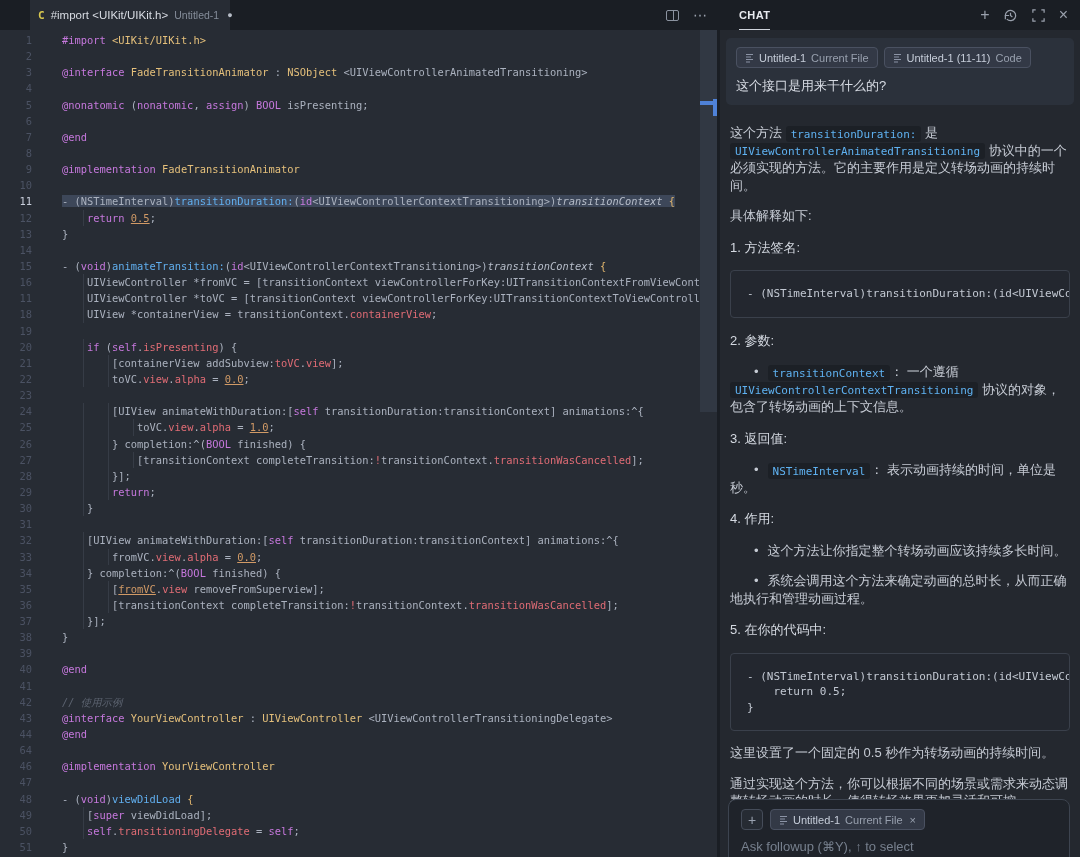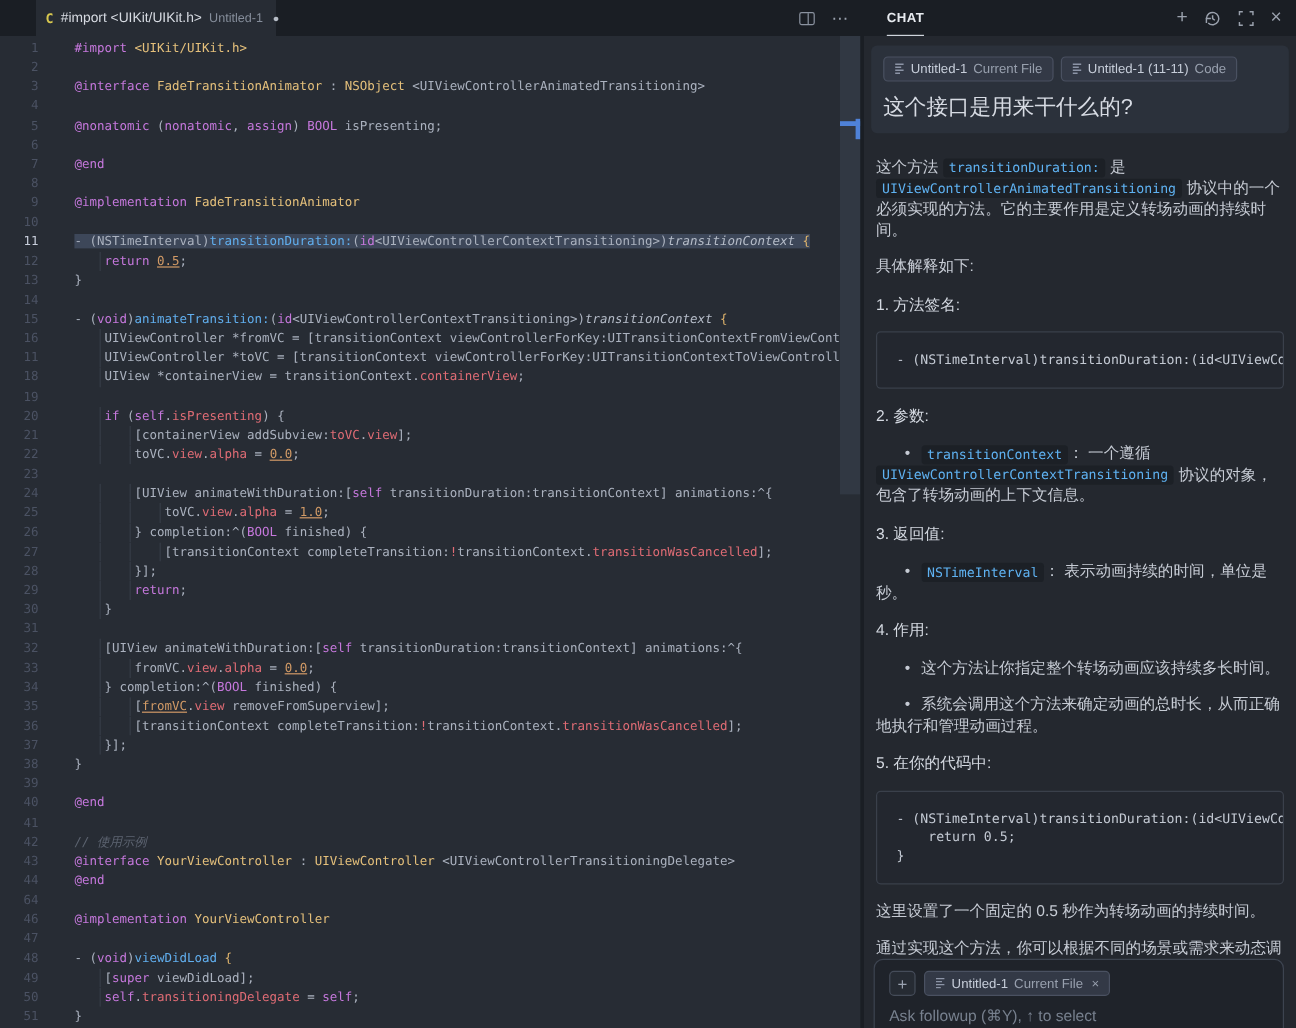--- a/index.html
+++ b/index.html
@@ -57,21 +57,21 @@
 
   
   .chat { position:absolute; left:720px; top:30px; width:360px; height:827px; background:#24282f; overflow:hidden; }
   .user-card { margin:8px 6px 0 6px; background:#2b313b; border-radius:5px; padding:9px 10px 10px 10px; }
   .chips { display:flex; gap:6px; flex-wrap:wrap; }
   .chip { display:inline-flex; align-items:center; gap:5px; height:21px; padding:0 8px;
           background:#333946; border:1px solid #4a5161; border-radius:4px; cursor:pointer; }
   .chip .cname { font-size:11px; color:#c6cdd9; white-space:nowrap; }
   .chip .csuffix { font-size:11px; color:#98a0ae; white-space:nowrap; }
   .chip .cx { font-size:11px; color:#98a0ae; margin-left:2px; cursor:pointer; }
-  .question { margin-top:9px; font-size:18px; color:#d7dbe3; }
+  .question { margin-top:9px; font-size:13px; color:#d7dbe3; }
 
   .answer { padding:6px 10px 0 10px; color:#c6cbd4; font-size:13px; }
   .msg-p { margin:13px 0; line-height:17.5px; color:#c6cbd4; }
   .msg-h { margin:14px 0; line-height:17.5px; color:#d4d9e1; }
   .msg-li { margin:13px 0; line-height:17.5px; text-indent:24px; color:#c6cbd4; }
   .bullet { color:#c6cbd4; margin-right:9px; }
   .inline-code { font:11px "DejaVu Sans Mono",monospace; color:#5fb2f2; background:#1c2026;
                  padding:1.5px 5px; border-radius:3px; }
   .code-block { margin:13px 0; background:#23272f; border:1px solid #3a404b; border-radius:4px;
                 padding:15px 16px; overflow:hidden; }

